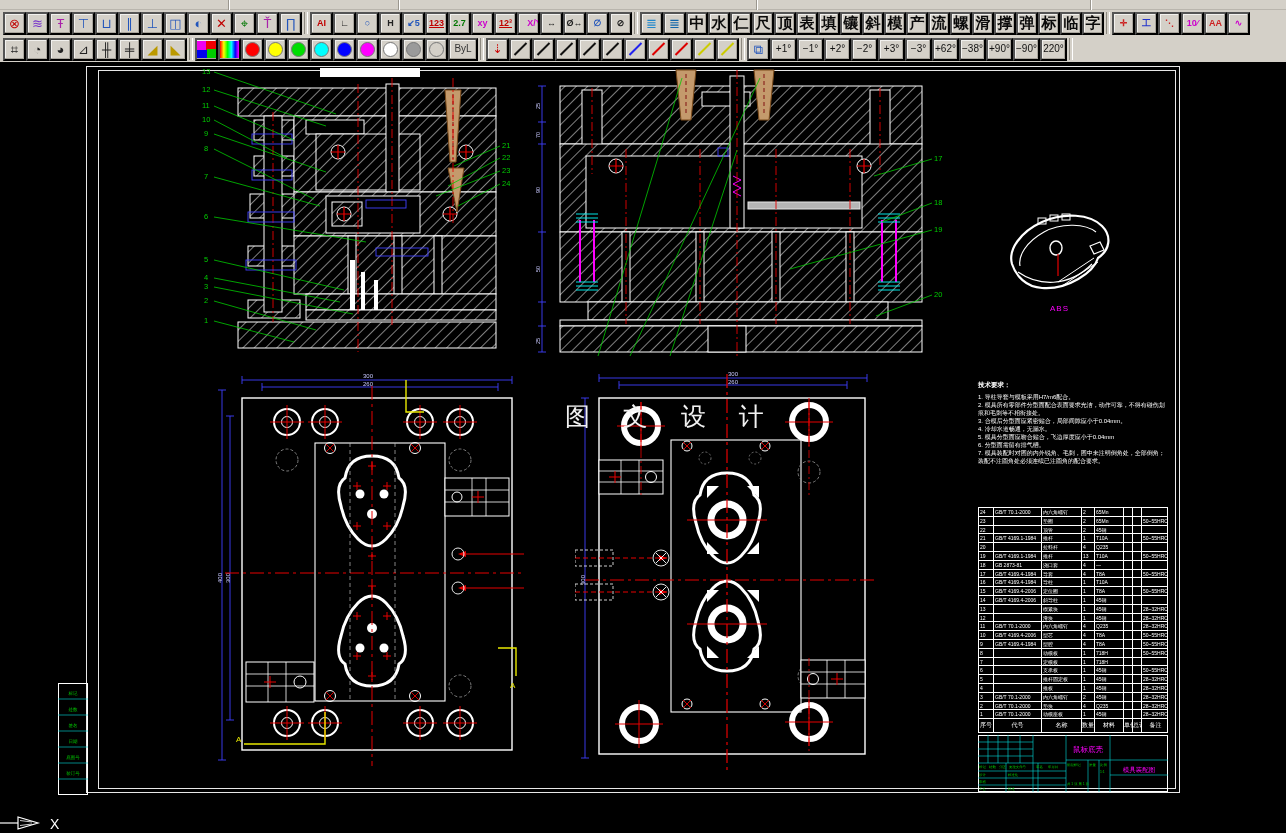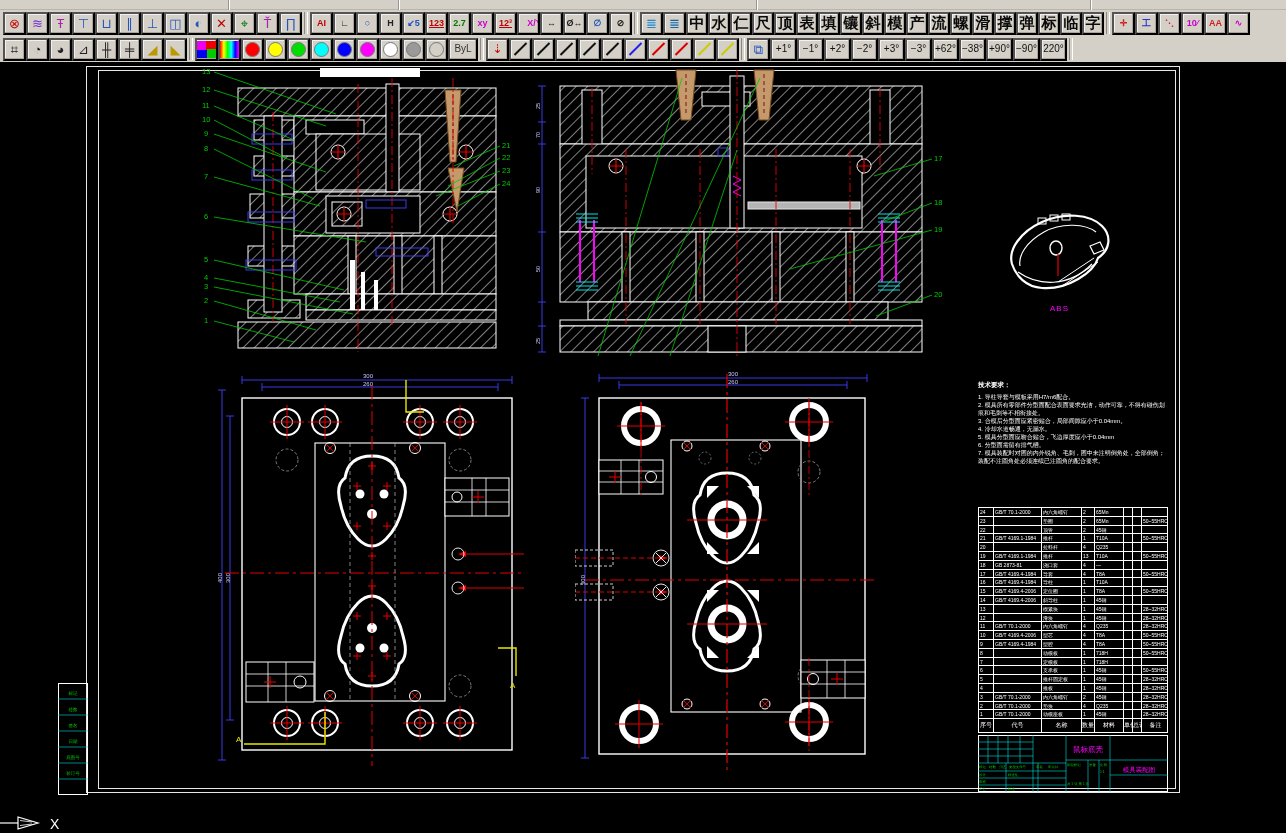--- a/index.html
+++ b/index.html
@@ -810,20 +810,21 @@
       </g>
       <g stroke="#e60000">
         <line x1="152" y1="6" x2="152" y2="402" stroke-width="1.2" stroke-dasharray="14 4 3 4"></line>
         <line x1="10" y1="212" x2="302" y2="212" stroke-width="1" stroke-dasharray="14 4 3 4"></line>
         <line x1="234" y1="34" x2="234" y2="130" stroke-width="0.8" stroke-dasharray="8 3 2 3"></line>
         <line x1="234" y1="290" x2="234" y2="384" stroke-width="0.8" stroke-dasharray="8 3 2 3"></line>
         <line x1="66" y1="34" x2="66" y2="130" stroke-width="0.8" stroke-dasharray="8 3 2 3"></line>
       </g>
     </svg>
 
+    <div class="abs" id="watermark" style="left:565px;top:338px">图 文 设 计</div>
 
     <svg class="abs" style="left:998px;top:140px" width="122" height="98" viewBox="0 0 122 98">
       <g fill="none" stroke="#fff">
         <path d="M14,62 C10,48 22,30 44,20 C66,10 92,12 104,24 C114,34 112,48 100,56 C96,70 70,88 44,86 C28,85 18,74 14,62 Z" stroke-width="2.2"></path>
         <path d="M22,64 C20,54 28,40 46,30 C64,20 88,22 98,30" stroke-width="1.2"></path>
         <path d="M20,70 C40,84 70,86 94,62" stroke-width="1.2"></path>
         <path d="M60,80 L96,56 M64,84 L100,60" stroke-width="1"></path>
         <ellipse cx="58" cy="46" rx="6" ry="7" stroke-width="1.4"></ellipse>
         <path d="M92,44 l10,-4 l4,8 l-10,4 z" stroke-width="1.2"></path>
         <rect x="40" y="16" width="8" height="6" stroke-width="1"></rect>

